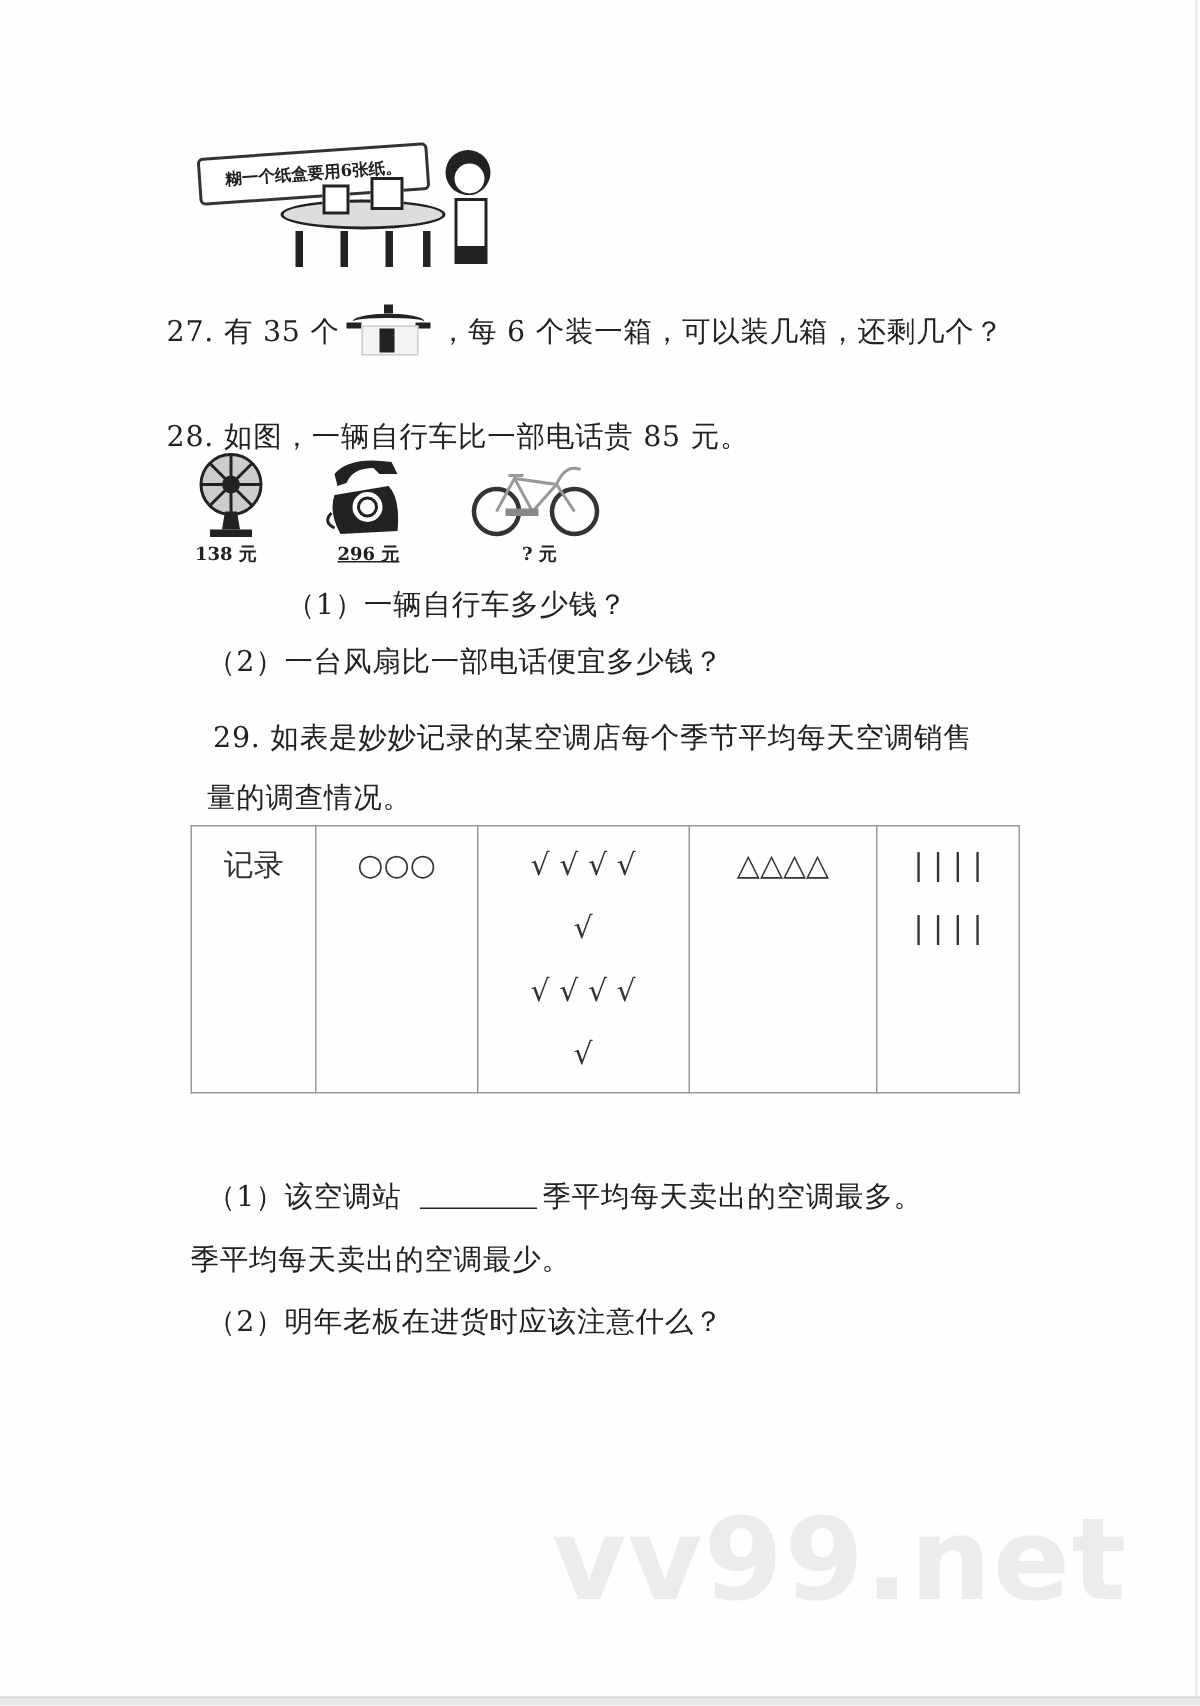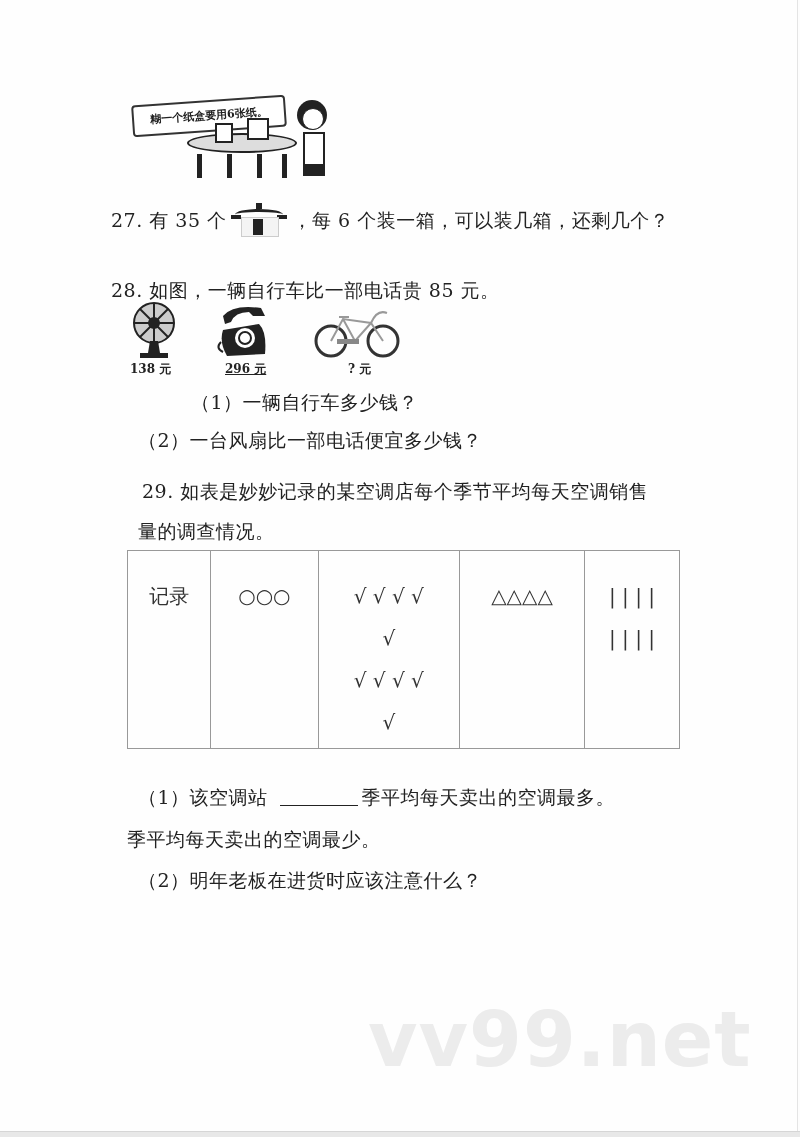--- a/index.html
+++ b/index.html
@@ -36,21 +36,21 @@
 
   
   .items { position: absolute; left: 125px; top: 297px; width: 280px; height: 82px; }
   .item { position: absolute; text-align: center; }
   .price { font-size: 12px; font-weight: bold; position: absolute; white-space: nowrap; }
 
   
   table.rec { position: absolute; left: 127px; top: 550px; width: 553px; border-collapse: collapse; font-size: 20px; }
   table.rec td { border: 1px solid #999; text-align: center; color: #333; }
   table.rec tr.hdr td { height: 47px; }
-  table.rec tr.body td { height: 172px; vertical-align: top; padding-top: 24px; line-height: 42px; margin-top: 26px; }
+  table.rec tr.body td { height: 172px; vertical-align: top; padding-top: 4px; line-height: 42px; margin-top: 26px; }
   .blank { display: inline-block; width: 78px; border-bottom: 1.5px solid #222; height: 18px; vertical-align: -2px; margin: 0 4px 0 12px; }
 
   .watermark { position: absolute; left: 368px; top: 995px; font-family: "DejaVu Sans", sans-serif; font-weight: bold; font-size: 76px; color: #ececec; letter-spacing: 1px; }
 </style>
 </head>
 <body>
 
 <div class="page"></div>
 <div class="bottom-edge"></div>
 

